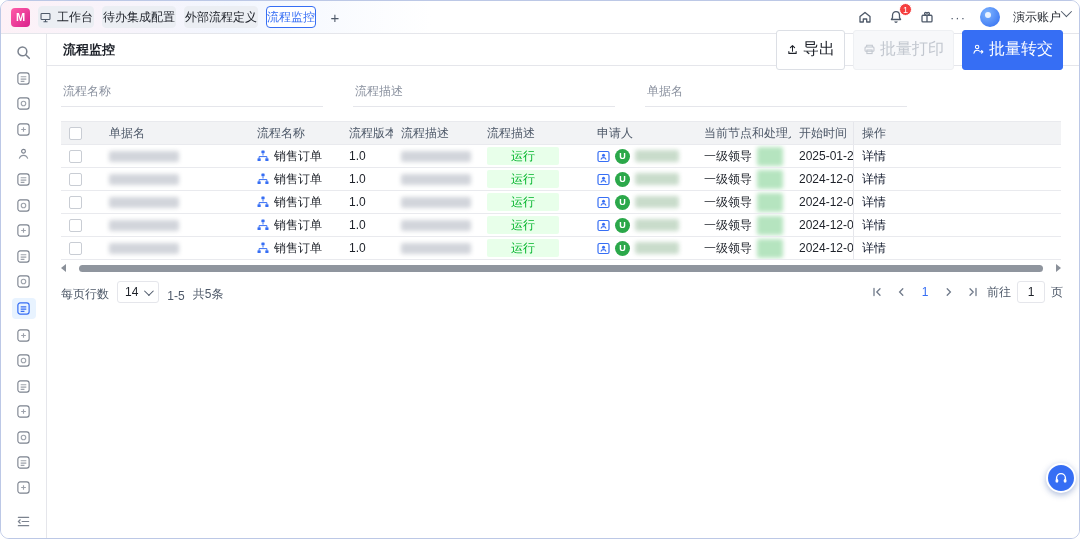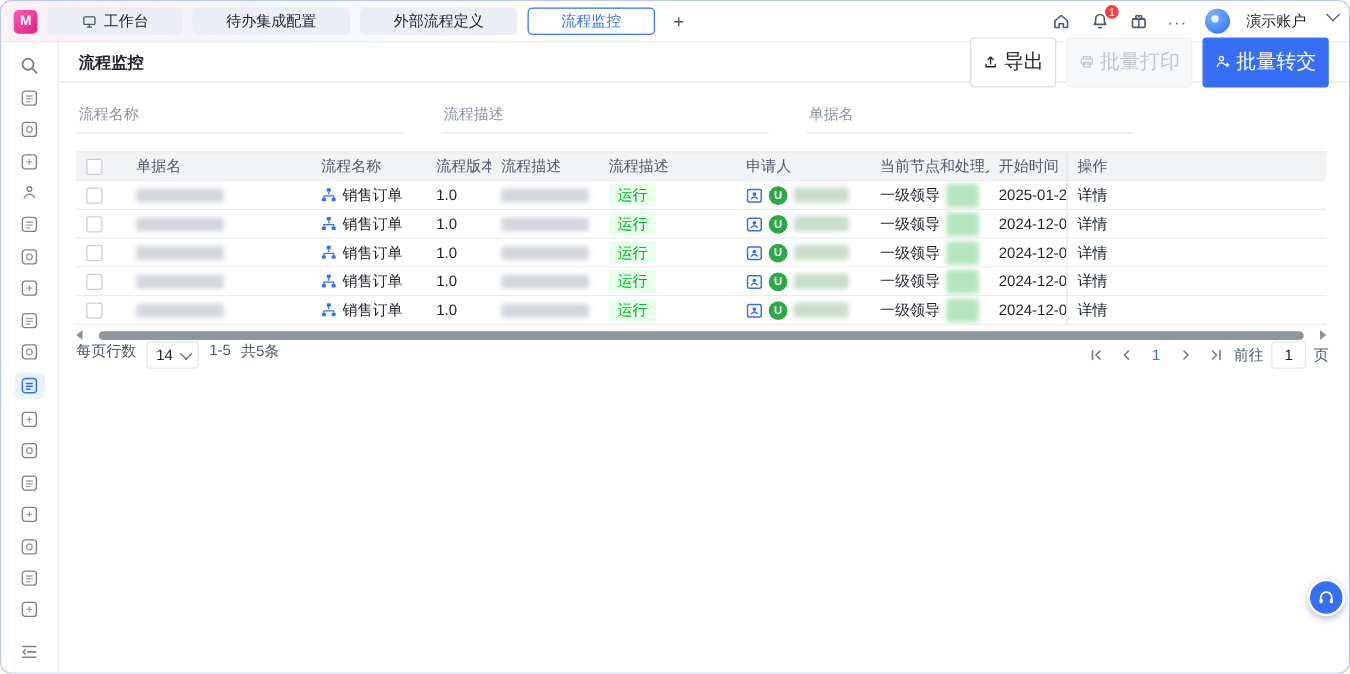--- a/index.html
+++ b/index.html
@@ -4,30 +4,30 @@
 <style>
   *{box-sizing:border-box;margin:0;padding:0}
   html,body{width:1080px;height:539px;background:#fff}
   body{font-family:"Liberation Sans","DejaVu Sans",sans-serif;font-size:12px;color:#1d2129;overflow:hidden}
   .window{position:relative;width:1080px;height:539px;border:1px solid #bcc8e6;border-radius:9px;overflow:hidden;display:flex;flex-direction:column;background:#fff}
 
   
   .topbar{height:33px;flex:0 0 33px;display:flex;align-items:center;gap:8px;padding:0 10px;border-bottom:1px solid #e5e6eb;
     background:linear-gradient(90deg,#fdf1f7 0,#f2f6fe 230px,#ffffff 430px)}
   .logo{width:19px;height:19px;border-radius:4px;background:linear-gradient(135deg,#ff5ca8,#d9218c);color:#fff;font-weight:bold;font-size:11px;display:flex;align-items:center;justify-content:center}
-  .tab{height:22px;padding:0 26px;background:#ebeef3;border:1px solid #ebeef3;border-radius:4px;display:flex;align-items:center;gap:5px;color:#1d2129;cursor:pointer;white-space:nowrap}
+  .tab{height:22px;padding:0 0;background:#ebeef3;border:1px solid #ebeef3;border-radius:4px;display:flex;align-items:center;gap:5px;color:#1d2129;cursor:pointer;white-space:nowrap}
   .tab.active{background:#fff;border-color:#366ef4;color:#366ef4}
   .tab-add{width:22px;height:22px;display:flex;align-items:center;justify-content:center;color:#4e5969;font-size:15px;cursor:pointer}
   .tb-right{margin-left:auto;display:flex;align-items:center;gap:13px}
   .tb-icon{position:relative;width:18px;height:18px;display:flex;align-items:center;justify-content:center;color:#4e5969;cursor:pointer}
   .badge{position:absolute;top:-5px;right:-7px;min-width:13px;height:13px;line-height:12px;padding:0 3px;background:#f53f3f;border:1.5px solid #fff;border-radius:8px;color:#fff;font-size:9px;text-align:center}
   .more-dots{font-size:13px;letter-spacing:1px;color:#4e5969}
   .avatar{width:20px;height:20px;border-radius:50%;background:radial-gradient(circle at 35% 30%,#7db4ff,#2f6bf0);position:relative}
   .avatar::after{content:"";position:absolute;left:5px;top:5px;width:6px;height:6px;border-radius:50%;background:rgba(255,255,255,.85)}
-  .acct{display:flex;align-items:flex-start;gap:16px;color:#1d2129;cursor:pointer}
+  .acct{display:flex;align-items:flex-start;gap:0;color:#1d2129;cursor:pointer}
   .chev{width:8px;height:8px;border-right:1.4px solid #4e5969;border-bottom:1.4px solid #4e5969;transform:rotate(45deg) translateY(-2px)}
 
   
   .frame{flex:1;display:flex;min-height:0}
   .sidebar{width:46px;flex:0 0 46px;border-right:1px solid #e5e6eb;display:flex;flex-direction:column;align-items:center;padding:10px 0 8px;gap:8px;background:#fff}
   .s-icon{width:20px;height:19px;display:flex;align-items:center;justify-content:center;color:#5b6473;opacity:.8;cursor:pointer;border-radius:4px}
   .s-icon.active{background:#e8f3ff;color:#366ef4;opacity:1;width:24px;height:22px}
   .s-spacer{flex:1}
 
   .main{flex:1;display:flex;flex-direction:column;min-width:0;background:#fff}
@@ -54,34 +54,34 @@
   .thead{background:#f2f3f5;color:#4e5969;height:24px;border-top:1px solid #e9eaee}
   .trow{height:23px;background:#fff}
   .cell{padding:0 8px;display:flex;align-items:center;gap:5px;overflow:hidden;white-space:nowrap;height:100%}
   .cell.op{border-left:1px solid #e5e6eb}
   .checkbox{width:13px;height:13px;border:1px solid #c9cdd4;border-radius:2px;background:#fff;cursor:pointer;flex:0 0 13px}
   .blur{filter:blur(2.2px);border-radius:2px;display:inline-block}
   .b-gray{background:#d2d5db;height:11px}
   .b-mix{background:#c9dccb;height:12px}
   .b-green{background:#b5e4bf;height:19px}
   .w70{width:70px}.w78{width:78px}.w44{width:44px}.w40{width:40px}
-  .status-badge{background:#e8ffea;color:#00b42a;height:18px;line-height:18px;padding:0 7px;border-radius:2px;font-size:12px}
+  .status-badge{background:#e8ffea;color:#00b42a;height:18px;line-height:18px;padding:0 24px;border-radius:2px;font-size:12px}
   .gavatar{width:15px;height:15px;border-radius:50%;background:#2ba84a;color:#fff;font-size:9px;font-weight:bold;display:flex;align-items:center;justify-content:center;flex:0 0 15px}
   .link{color:#0f172a;text-decoration:none;cursor:pointer}
 
   
   .hscroll{margin:3px 18px 0 14px;height:10px;display:flex;align-items:center;gap:3px}
   .hs-arrow{width:0;height:0;border-top:4px solid transparent;border-bottom:4px solid transparent;cursor:pointer}
   .hs-arrow.left{border-right:5px solid #8a9099}
   .hs-arrow.right{border-left:5px solid #8a9099}
   .hs-track{flex:1;height:8px;display:flex;align-items:center}
   .hs-thumb{height:7px;border-radius:4px;background:#8f959e;width:98%;margin:0 1%;cursor:grab}
 
   
-  .pager{height:30px;display:flex;align-items:flex-start;padding:0 16px 0 14px;gap:8px;color:#4e5969}
+  .pager{height:30px;display:flex;align-items:flex-end;padding:0 16px 0 14px;gap:8px;color:#4e5969}
   .pp-select{height:22px;border:1px solid #e5e6eb;border-radius:3px;display:flex;align-items:center;gap:6px;padding:0 7px;cursor:pointer;color:#1d2129}
   .pg-right{margin-left:auto;display:flex;align-items:center;gap:4px}
   .pg-btn{width:20px;height:20px;display:flex;align-items:center;justify-content:center;color:#707a8a;cursor:pointer}
   .pg-cur{width:20px;height:20px;display:flex;align-items:center;justify-content:center;color:#366ef4;cursor:pointer}
   .goto-input{width:28px;height:22px;border:1px solid #e5e6eb;border-radius:3px;text-align:center;font-size:12px;color:#1d2129;outline:none;margin:0 2px}
 
   
   .float-help{position:absolute;right:3px;bottom:45px;width:30px;height:30px;border-radius:50%;background:#366ef4;border:2px solid #fff;box-shadow:0 2px 6px rgba(20,60,150,.35);display:flex;align-items:center;justify-content:center;cursor:pointer}
 
   svg{display:block}

